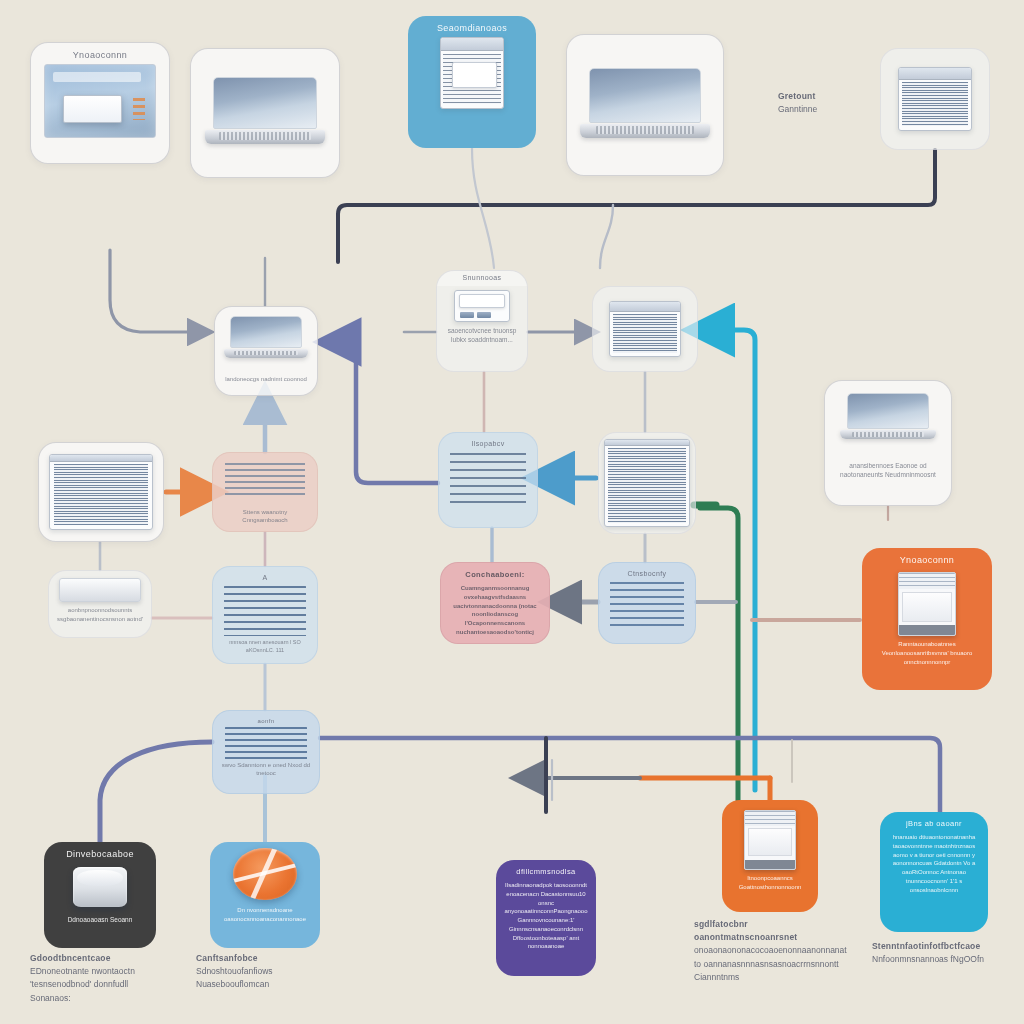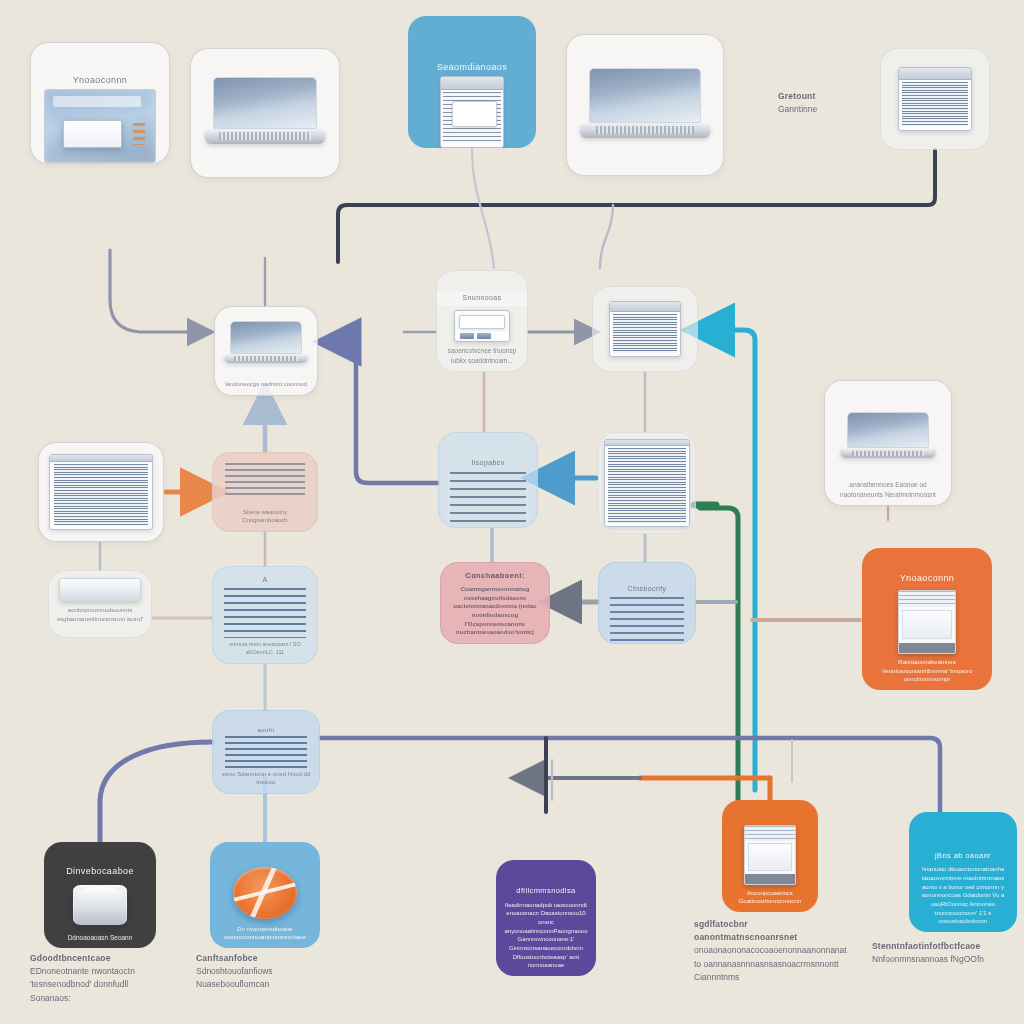--- a/index.html
+++ b/index.html
@@ -16,21 +16,20 @@
   #wires { position:absolute; inset:0; width:1024px; height:1024px; z-index:1; pointer-events:none; }
 
   
   .node {
     position:absolute; z-index:3;
     box-sizing:border-box;
     border-radius:18px;
     display:flex; flex-direction:column;
     align-items:center;
     overflow:hidden;
-    justify-content:flex-end;
   }
   .node.plain {
     background:rgba(250,250,250,0.80);
     border:1px solid rgba(180,180,185,0.55);
     box-shadow:0 2px 6px rgba(90,90,100,0.08);
   }
   .node.ghost {
     background:rgba(242,243,246,0.62);
     border:1px solid rgba(200,202,210,0.40);
   }
@@ -514,21 +513,21 @@
         <div class="bd"></div>
         <div class="ft"></div>
     </div>
     <div class="nbody" style="font-size:6px;">Itnoonpcoaanncs Goattnosthonnonnoonn</div>
   </div>
   <div class="caption" style="left:694px; top:918px; width:154px;">
     <span class="cap-title">sgdlfatocbnr oanontmatnscnoanrsnet</span>
     <span class="cap-sub">onoaonaononacocoaoenonnaanonnanat to oannanasnnnasnsasnoacrrnsnnontt Ciannntnms</span>
   </div>
 
-  <div class="node cyan" style="left:880px; top:812px; width:108px; height:120px;margin-left:29px;">
+  <div class="node cyan" style="left:880px; top:812px; width:108px; height:120px;">
     <div class="ntitle" style="font-size:7.5px;">jBns ab oaoanr</div>
     <div class="nbody" style="font-size:6px;">hnanuaio dtiuaontononatnanha taoaovonntnne maotnhtnznaos aomo v a tiunor oeti cnnonnn y aononnoncuas Gdatdontn Vo a oaoRtOonnoc Antnonao tnunncoocnonn' 1'1 s onsoslnaobnlcnnn</div>
   </div>
   <div class="caption" style="left:872px; top:940px; width:126px;">
     <span class="cap-title">Stenntnfaotinfotfbctfcaoe</span>
     <span class="cap-sub">Nnfoonmnsnannoas fNgOOfn</span>
   </div>
 
 </div>
 

